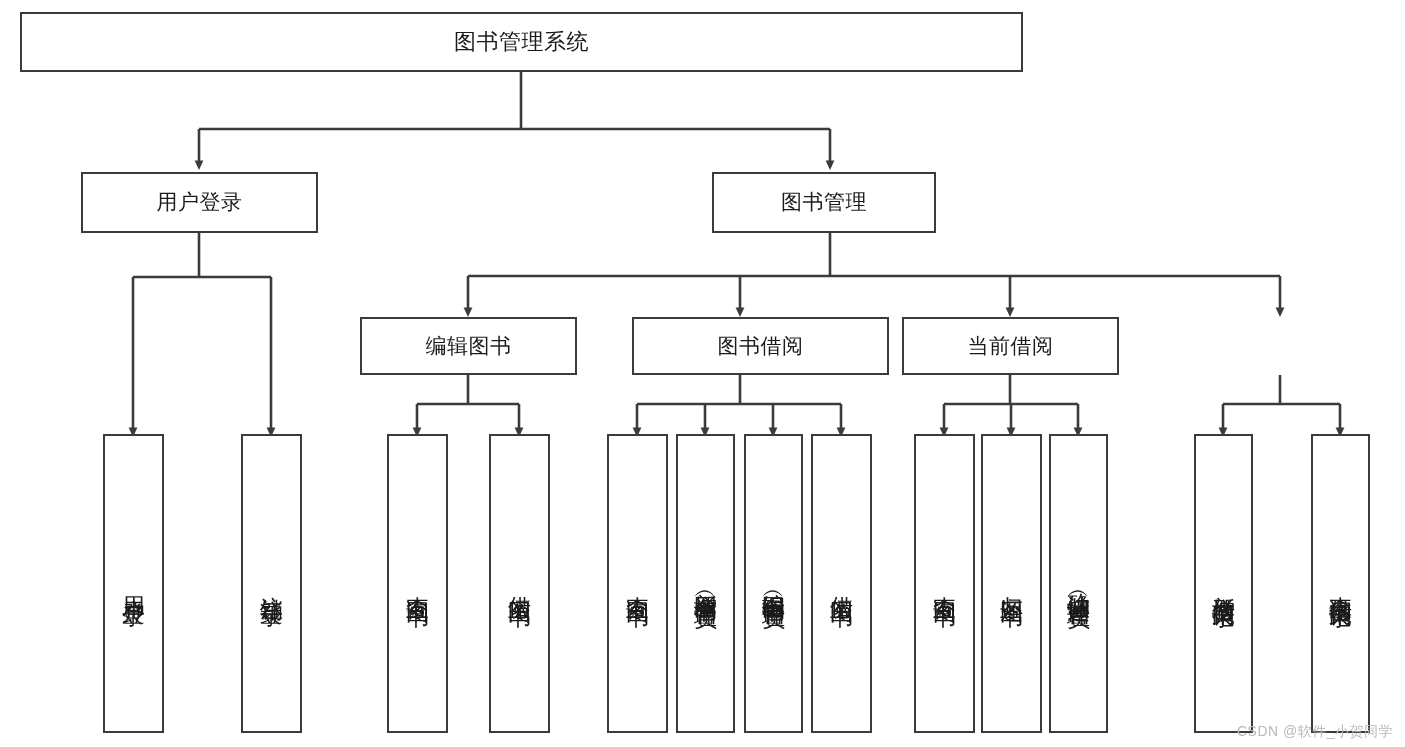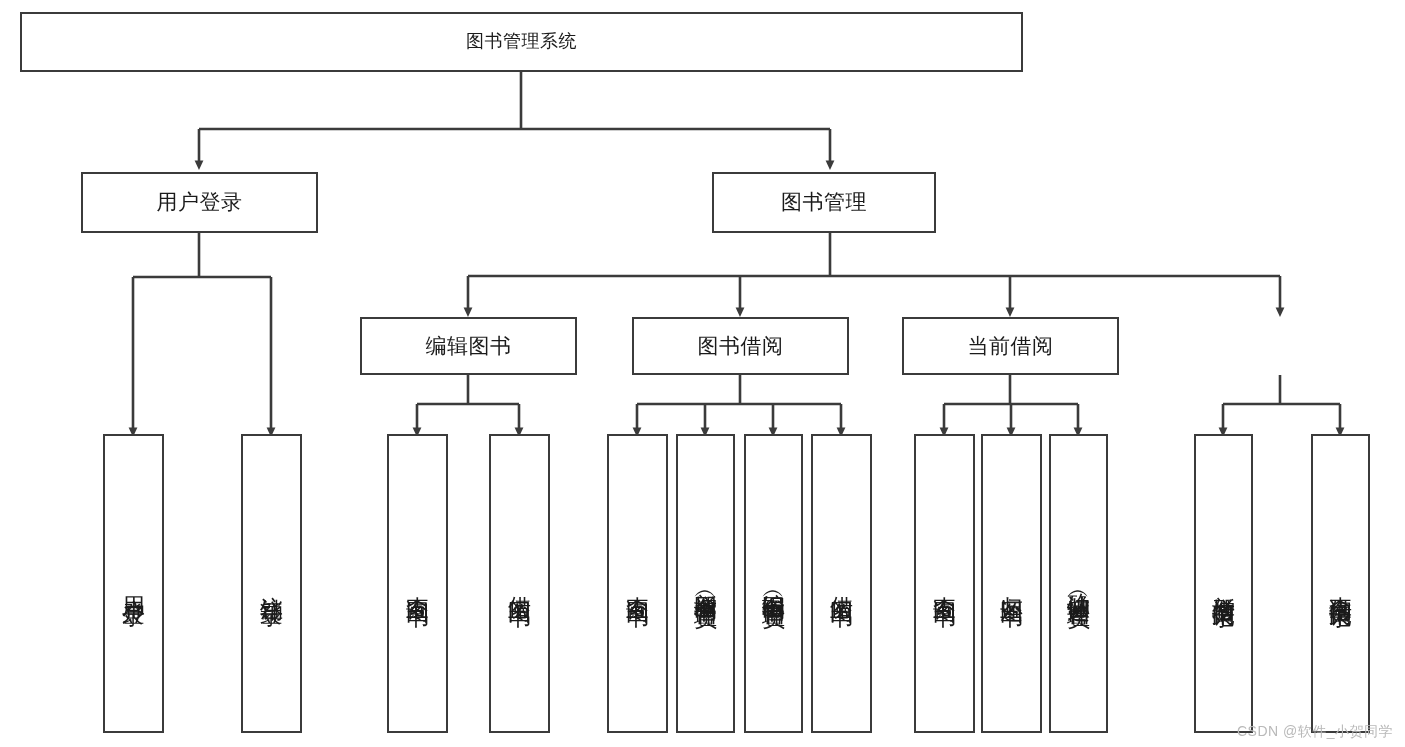--- a/index.html
+++ b/index.html
@@ -24,21 +24,21 @@
   }
   .node .lbl{
     display:block;
     text-align:center;
     line-height:1.18;
     letter-spacing:0.5px;
     white-space:pre-line;
   }
   
   .node.h .lbl{font-size:21px;}
-  .node.root .lbl{font-size:18px;}
+  .node.root .lbl{font-size:22px;}
 
   
   .node.v{
     align-items:center;
     justify-content:center;
     padding:6px 0;
   }
   .node.v .lbl{
     writing-mode:vertical-rl;
     text-orientation:upright;
@@ -122,21 +122,21 @@
   <div class="node h" style="left:81px;top:172px;width:237px;height:61px;">
     <span class="lbl">用户登录</span>
   </div>
   <div class="node h" style="left:712px;top:172px;width:224px;height:61px;">
     <span class="lbl">图书管理</span>
   </div>
 
   <div class="node h" style="left:360px;top:317px;width:217px;height:58px;">
     <span class="lbl">编辑图书</span>
   </div>
-  <div class="node h" style="left:632px;top:317px;width:217px;height:58px;">
+  <div class="node h" style="left:632px;top:317px;width:257px;height:58px;">
     <span class="lbl">图书借阅</span>
   </div>
   <div class="node h" style="left:902px;top:317px;width:217px;height:58px;">
     <span class="lbl">当前借阅</span>
   </div>
 
   <div class="node v" style="left:103px;top:434px;width:61px;height:299px;">
     <span class="lbl">用户登录</span>
   </div>
   <div class="node v" style="left:241px;top:434px;width:61px;height:299px;">

